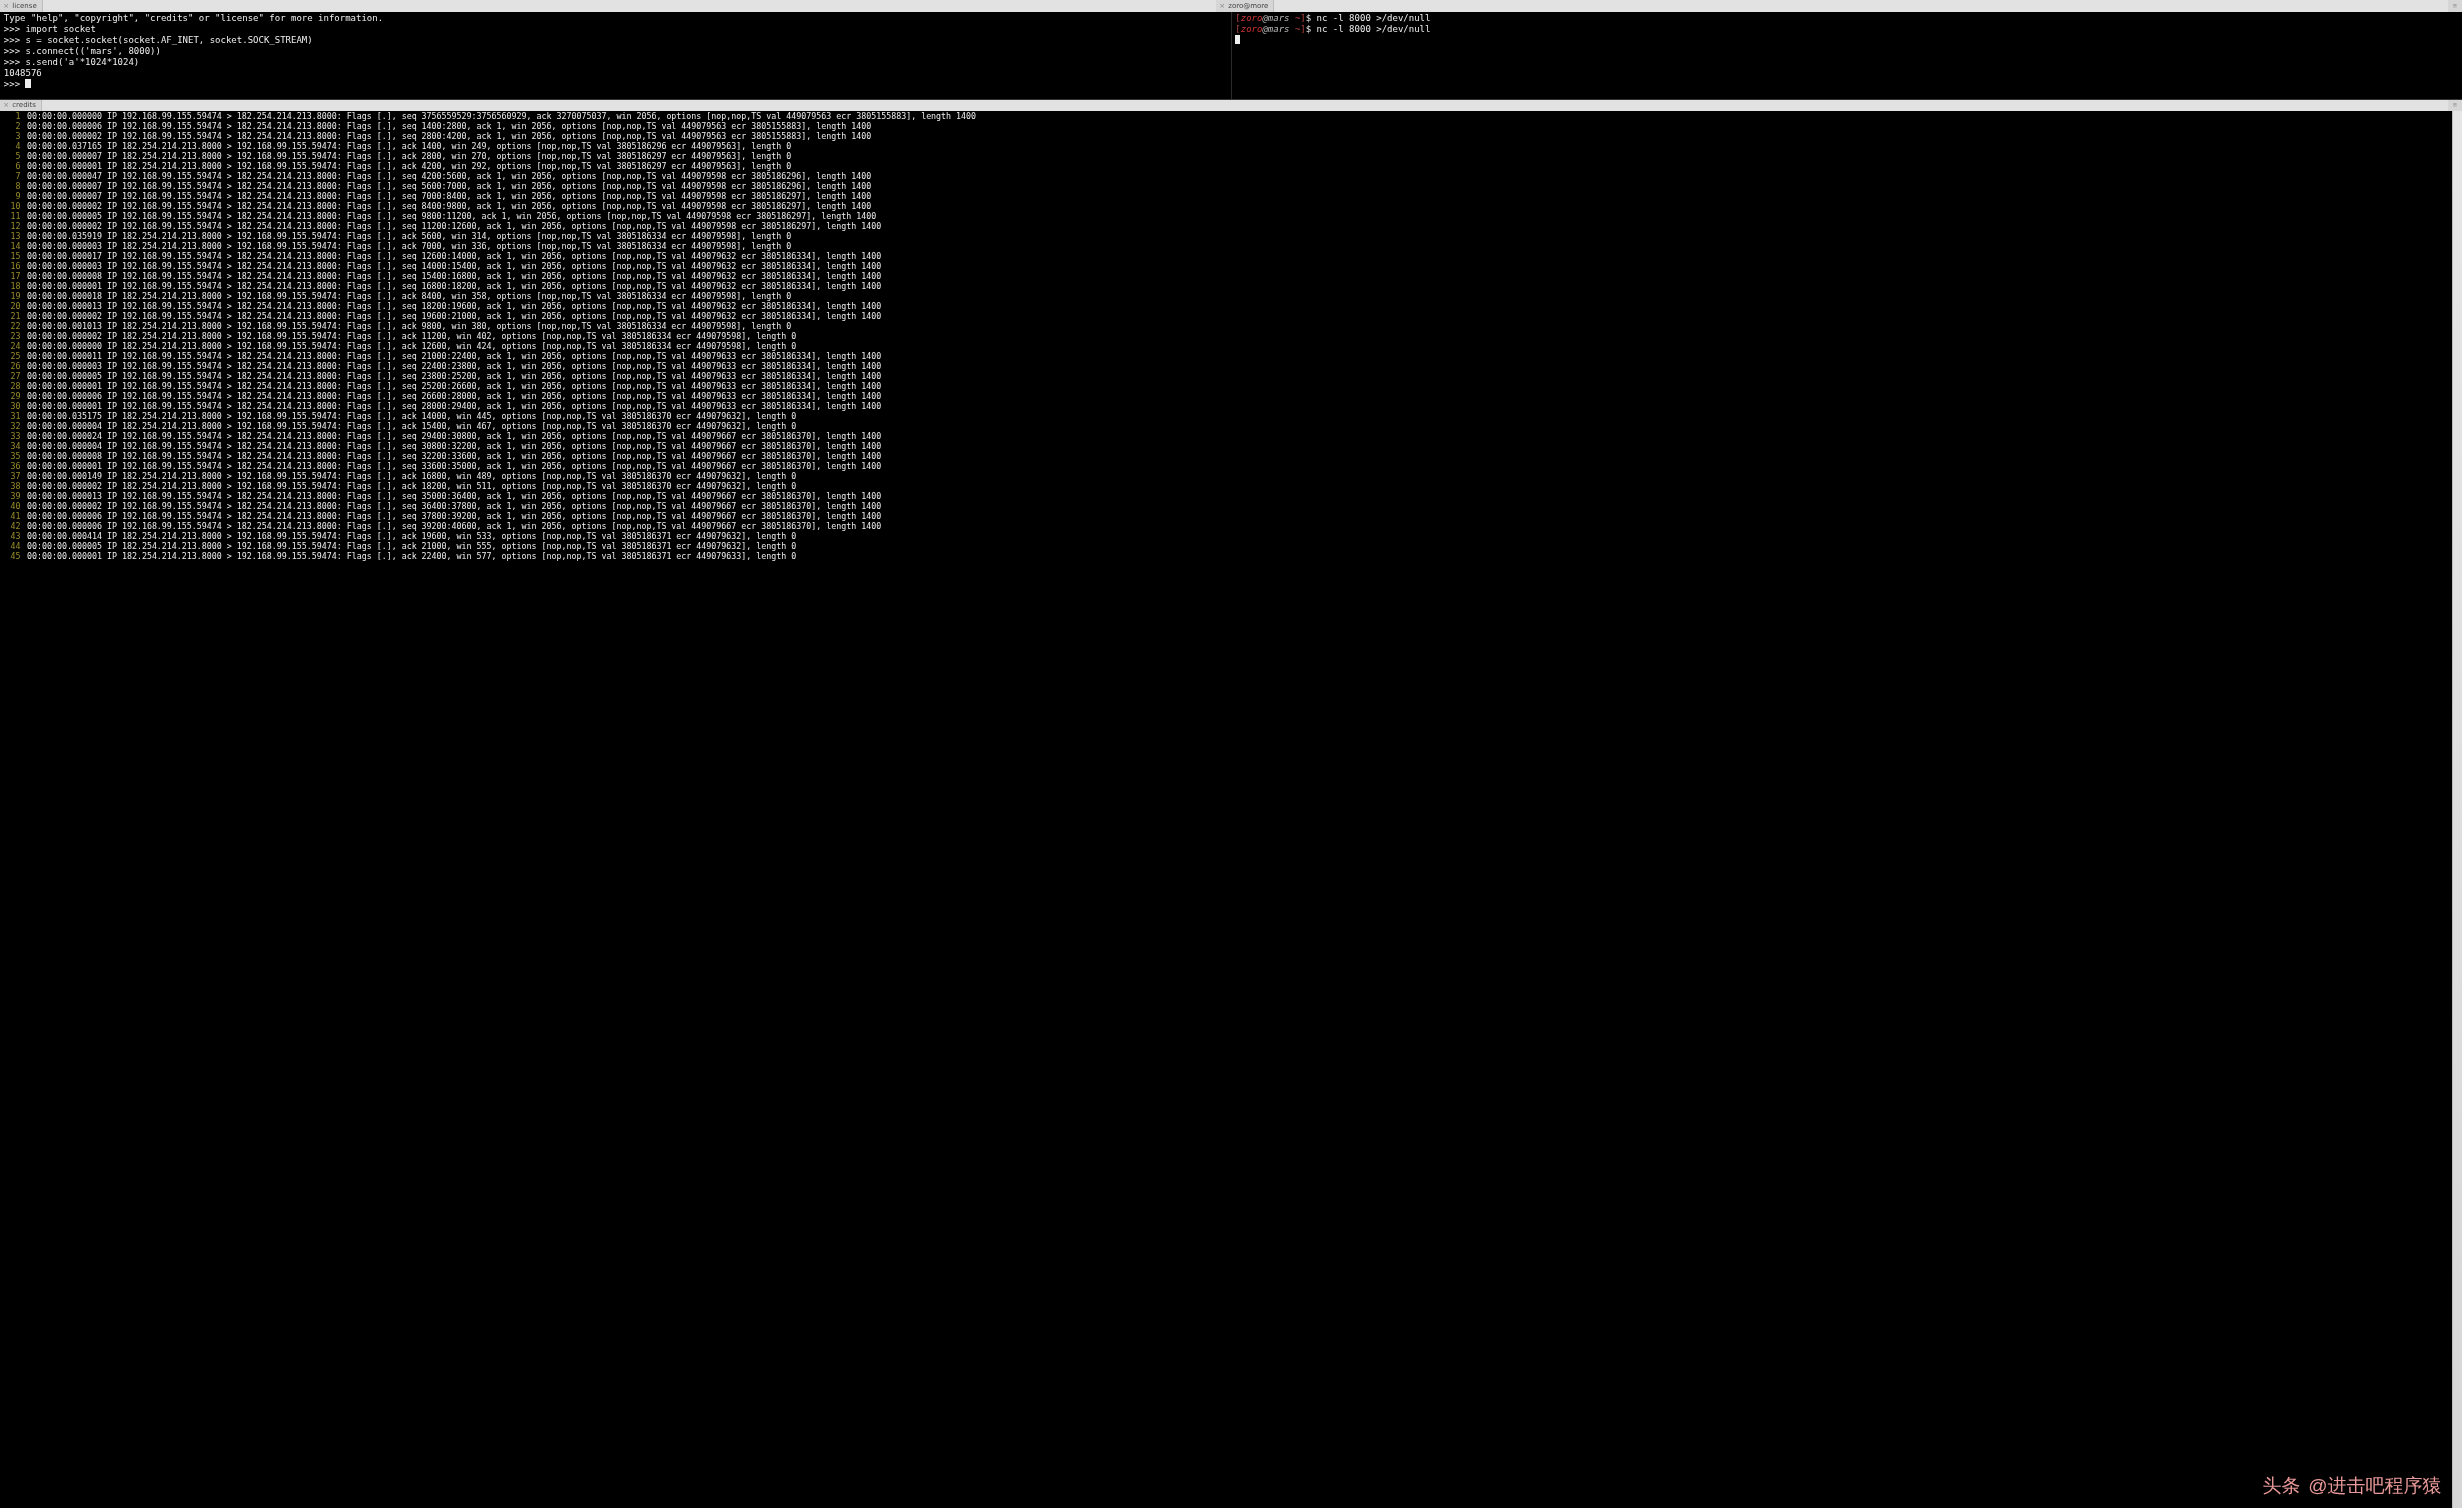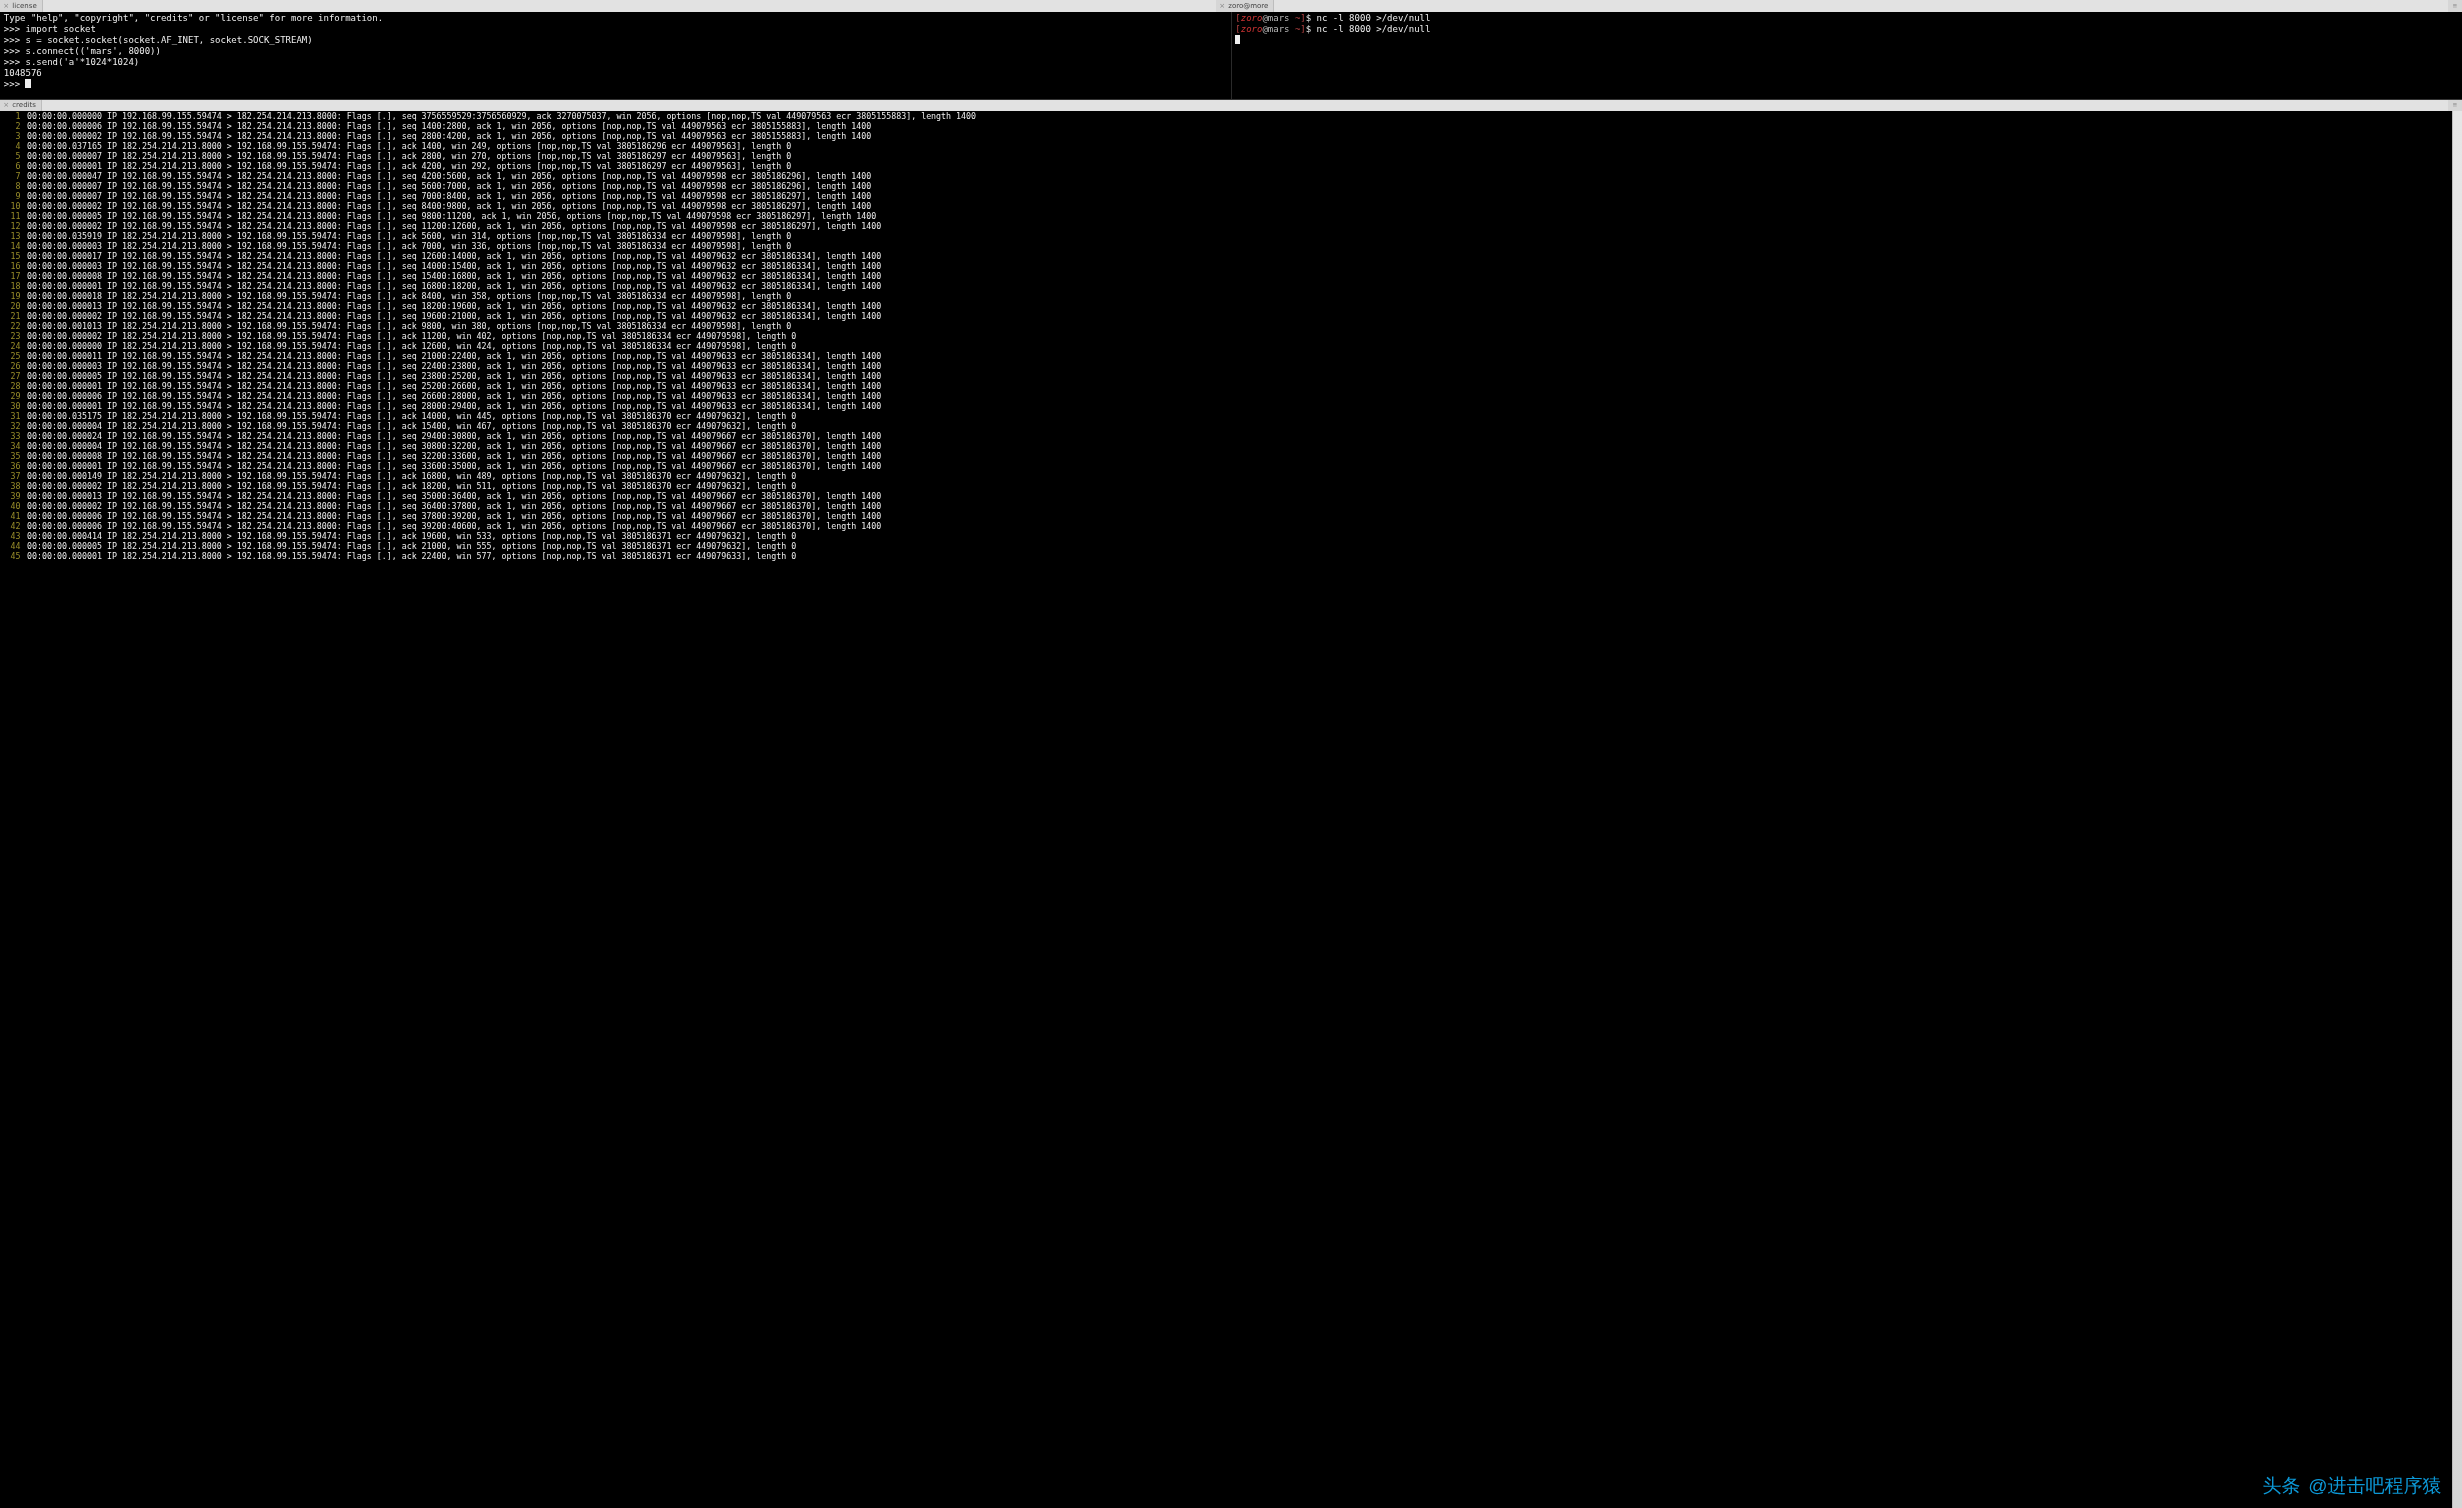--- a/index.html
+++ b/index.html
@@ -64,21 +64,21 @@
 }
 .termbody .line { display: block; }
 .cursor {
   display: inline-block;
   width: 5.1px; height: 9px;
   background: #eee;
   vertical-align: -1.3px;
 }
 .prm-br { color: #b94444; }  
 .prm-u  { color: #cc3333; font-style: italic; }  
-.prm-h  { color: #bbb; }     
+.prm-h  { color: #bbb; font-style: italic; }     
 .prm-d  { color: #eee; }     
 
 
 .bottom { flex: 1; display: flex; flex-direction: column; }
 .dumpwrap { flex: 1; overflow: hidden; background: #000; display: flex; }
 .dump {
   flex: 1;
   padding: 0 3.8px 0 0;
   white-space: pre;
   line-height: 10px;
@@ -93,21 +93,21 @@
   padding-right: 6.4px;
   flex-shrink: 0;
 }
 .dump .tx { flex: 1; }
 
 
 .watermark {
   position: fixed;
   right: 20.5px; bottom: 9px;
   display: flex; align-items: center; gap: 7.7px;
-  color: #0ea5e9;
+  color: #fca5a5;
   font-family: "Microsoft YaHei","PingFang SC",sans-serif;
   font-size: 19px;
   font-weight: 500;
   opacity: .92;
   pointer-events: none;
 }
 .watermark .logo { font-size: 19px; }
 </style>
 </head>
 <body>

